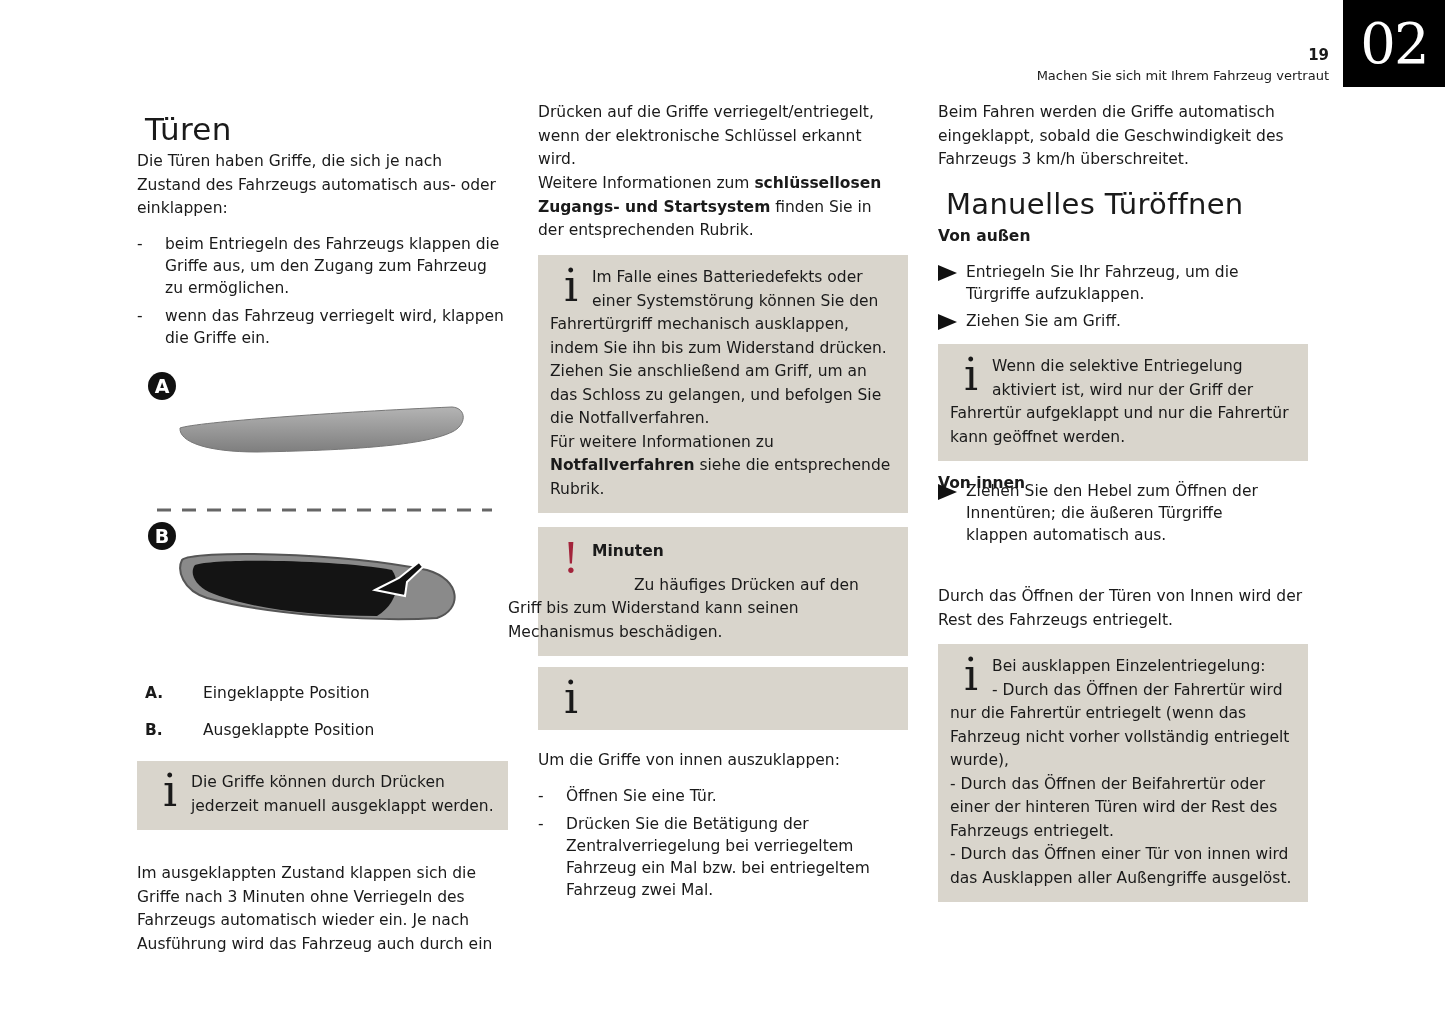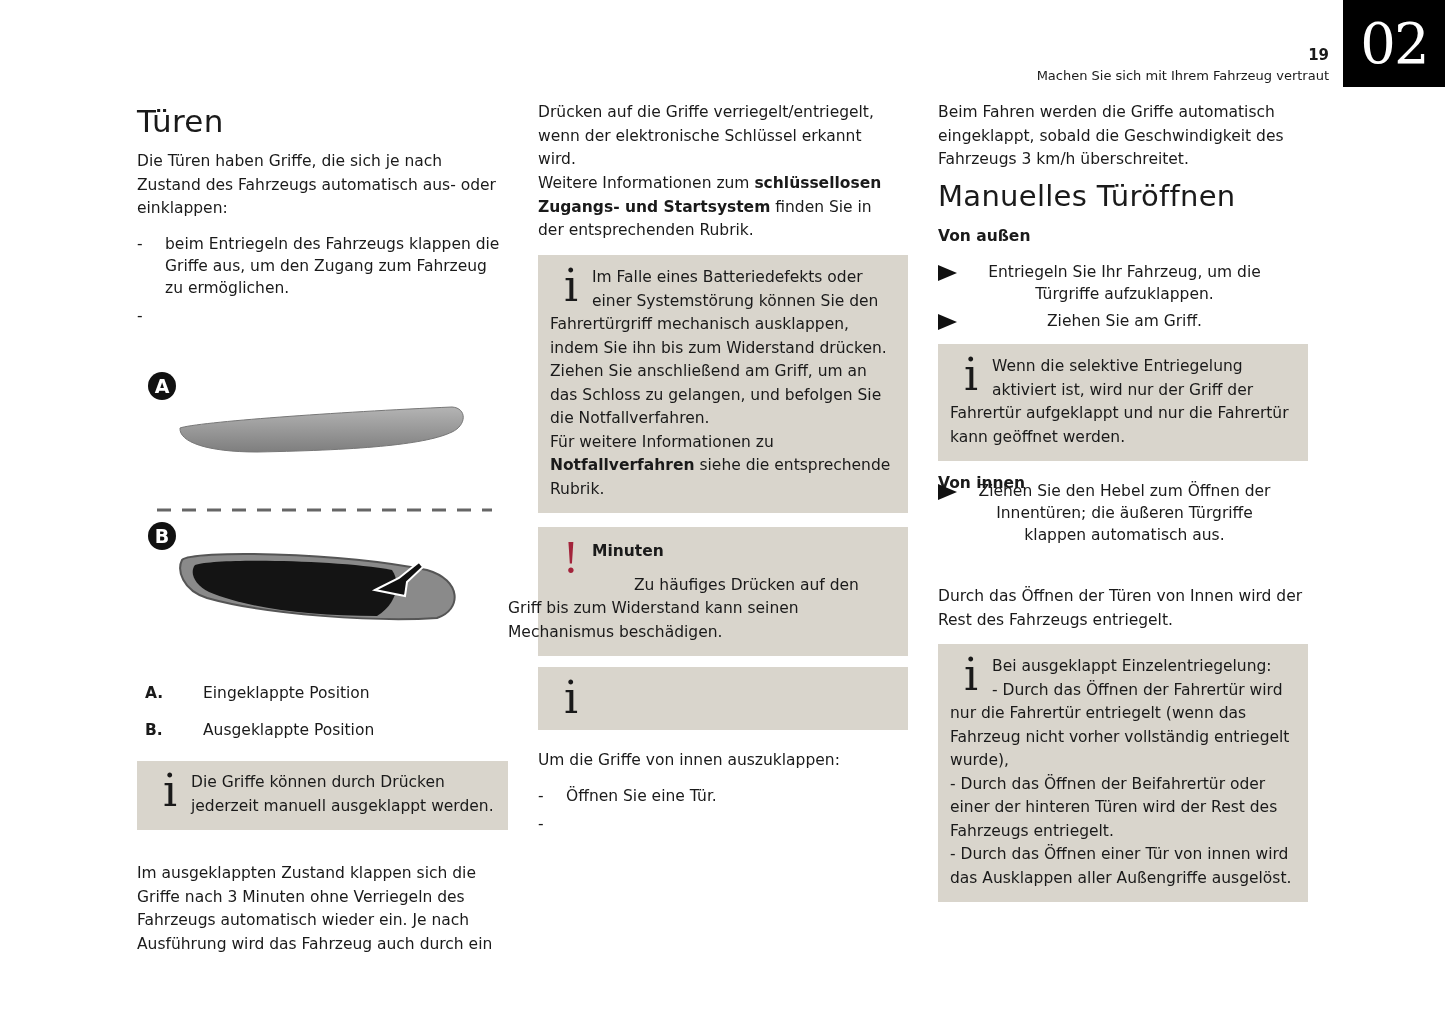--- a/index.html
+++ b/index.html
@@ -3,27 +3,27 @@
 <meta charset="utf-8">
 <style>
   html,body{margin:0;padding:0;}
   body{width:1445px;height:1018px;background:#fff;position:relative;overflow:hidden;
        font-family:"DejaVu Sans","Liberation Sans",sans-serif;color:#1a1a1a;font-size:15.5px;line-height:23.5px;}
   .chapter-tab{position:absolute;left:1343px;top:0;width:102px;height:87px;background:#000000;color:#fff;
        font-family:"DejaVu Serif","Liberation Serif",serif;font-size:56px;line-height:87px;text-align:center;letter-spacing:-2px;}
   .page-num{position:absolute;right:116px;top:44px;font-weight:bold;font-size:15px;}
   .running-title{position:absolute;right:116px;top:64px;font-size:13px;}
   .col{position:absolute;top:0;width:370px;}
-  .h1{font-size:31px;line-height:36px;font-weight:normal;margin:0;letter-spacing:0.3px;}
+  .h1{font-size:31px;line-height:36px;font-weight:normal;margin:8px;letter-spacing:0.3px;}
   p{margin:0;}
   .dash-list{list-style:none;margin:0;padding:0;}
   .dash-list li{position:relative;padding-left:28px;line-height:22px;margin-bottom:6px;}
   .dash-list li .dash{position:absolute;left:0;top:0;}
   .arrow-list li{position:relative;padding-left:28px;line-height:22px;margin-bottom:5px;list-style:none;}
-  .arrow-list{margin:0;padding:0;text-align:center;}
+  .arrow-list{margin:0;padding:0;}
   .arrow-list li .tri{position:absolute;left:0;top:4px;width:0;height:0;border-top:8px solid transparent;border-bottom:8px solid transparent;border-left:19px solid #111;}
   .box{background:#d9d5cc;padding:11px 12px 12px 12px;position:relative;}
   .box .ico{float:left;font-family:"DejaVu Serif","Liberation Serif",serif;font-size:44px;line-height:40px;width:30px;margin:0 6px 0 6px;text-align:center;}
   .box .ico.warn{color:#a3243b;font-family:"Liberation Serif",serif;font-size:46px;}
   .bold{font-weight:bold;}
   .sub{font-weight:bold;font-size:15.5px;}
   .legend-row{display:flex;}
   .legend-row .k{width:58px;font-weight:bold;padding-left:8px;}
   .circ{position:absolute;width:28px;height:28px;border-radius:50%;background:#111;color:#fff;font-weight:bold;font-size:19px;line-height:28px;text-align:center;}
 </style>
@@ -32,21 +32,21 @@
 
 <div class="chapter-tab">02</div>
 <div class="page-num">19</div>
 <div class="running-title">Machen Sie sich mit Ihrem Fahrzeug vertraut</div>
 
 <div class="col" style="left:137px;">
   <h1 class="h1" style="position:absolute;top:103px;">Türen</h1>
   <p style="position:absolute;top:150px;width:370px;">Die Türen haben Griffe, die sich je nach Zustand des Fahrzeugs automatisch aus- oder einklappen:</p>
   <ul class="dash-list" style="position:absolute;top:233px;width:372px;">
     <li><span class="dash">-</span><span>beim Entriegeln des Fahrzeugs klappen die Griffe aus, um den Zugang zum Fahrzeug zu ermöglichen.</span></li>
-    <li><span class="dash">-</span></li>
+    <li><span class="dash">-</span><span>wenn das Fahrzeug verriegelt wird, klappen die Griffe ein.</span></li>
   </ul>
 
   <div style="position:absolute;top:370px;left:0;width:370px;height:265px;">
     <div class="circ" style="left:11px;top:2px;">A</div>
     <svg width="370" height="265" style="position:absolute;left:0;top:0;">
       <defs>
         <linearGradient id="gA" x1="0" y1="0" x2="0" y2="1">
           <stop offset="0" stop-color="#b4b4b4"></stop>
             <stop offset="1" stop-color="#7e7e7e"></stop>
         </linearGradient>
@@ -96,21 +96,21 @@
     <div style="padding-top:10px;text-indent:42px;margin-left:-42px;clear:none;">Zu häufiges Drücken auf den Griff bis zum Widerstand kann seinen Mechanismus beschädigen.</div>
   </div>
 
   <div class="box" style="position:absolute;top:667px;width:346px;">
     <span class="ico">i</span>
   </div>
 
   <p style="position:absolute;top:749px;width:360px;">Um die Griffe von innen auszuklappen:</p>
   <ul class="dash-list" style="position:absolute;top:785px;width:345px;">
     <li><span class="dash">-</span><span>Öffnen Sie eine Tür.</span></li>
-    <li><span class="dash">-</span></li>
+    <li><span class="dash">-</span><span>Drücken Sie die Betätigung der Zentralverriegelung bei verriegeltem Fahrzeug ein Mal bzw. bei entriegeltem Fahrzeug zwei Mal.</span></li>
   </ul>
 </div>
 
 <div class="col" style="left:938px;">
   <p style="position:absolute;top:101px;width:365px;">Beim Fahren werden die Griffe automatisch eingeklappt, sobald die Geschwindigkeit des Fahrzeugs 3 km/h überschreitet.</p>
   <h1 class="h1" style="position:absolute;top:178px;font-size:29px;">Manuelles Türöffnen</h1>
   <div class="sub" style="position:absolute;top:225px;">Von außen</div>
   <ul class="arrow-list" style="position:absolute;top:261px;width:345px;">
     <li><span class="tri"></span><span>Entriegeln Sie Ihr Fahrzeug, um die Türgriffe aufzuklappen.</span></li>
     <li><span class="tri"></span><span>Ziehen Sie am Griff.</span></li>
@@ -122,18 +122,18 @@
   </div>
 
   <div class="sub" style="position:absolute;top:472px;">Von innen</div>
   <ul class="arrow-list" style="position:absolute;top:480px;width:345px;">
     <li><span class="tri"></span><span>Ziehen Sie den Hebel zum Öffnen der Innentüren; die äußeren Türgriffe klappen automatisch aus.</span></li>
   </ul>
   <p style="position:absolute;top:585px;width:368px;">Durch das Öffnen der Türen von Innen wird der Rest des Fahrzeugs entriegelt.</p>
 
   <div class="box" style="position:absolute;top:644px;width:346px;">
     <span class="ico">i</span>
-    <div>Bei ausgeklappt Einzelentriegelung:</div>
+    <div>Bei ausklappen Einzelentriegelung:</div>
     <div>- Durch das Öffnen der Fahrertür wird nur die Fahrertür entriegelt (wenn das Fahrzeug nicht vorher vollständig entriegelt wurde),</div>
     <div>- Durch das Öffnen der Beifahrertür oder einer der hinteren Türen wird der Rest des Fahrzeugs entriegelt.</div>
     <div>- Durch das Öffnen einer Tür von innen wird das Ausklappen aller Außengriffe ausgelöst.</div>
   </div>
 </div>
 
 </body></html>

